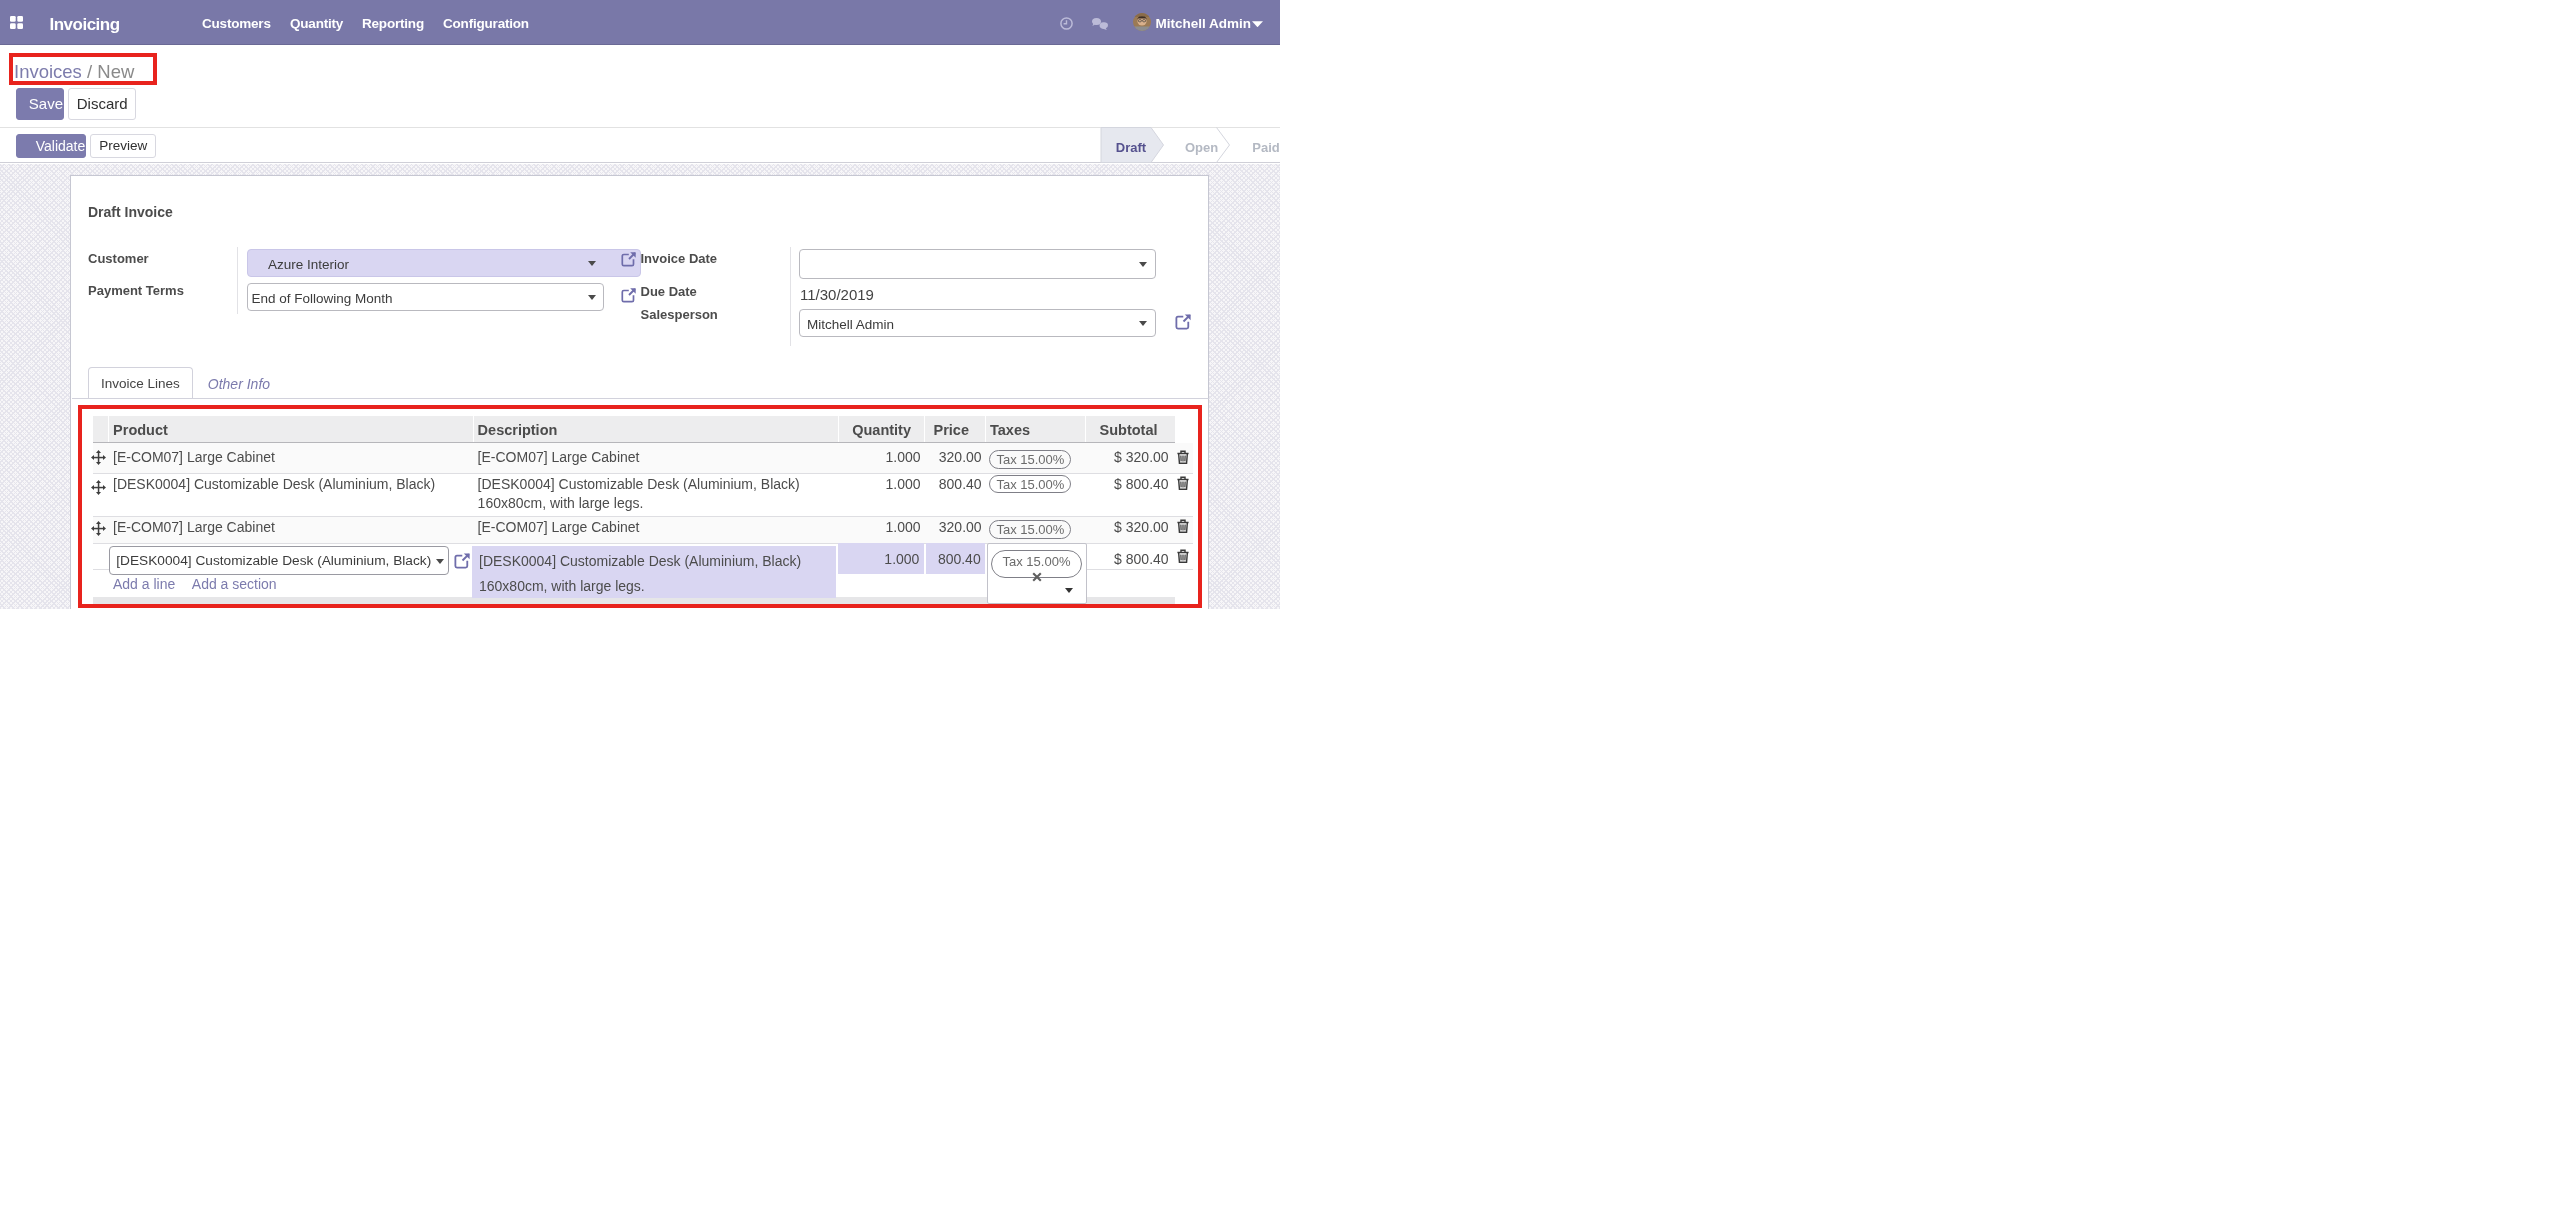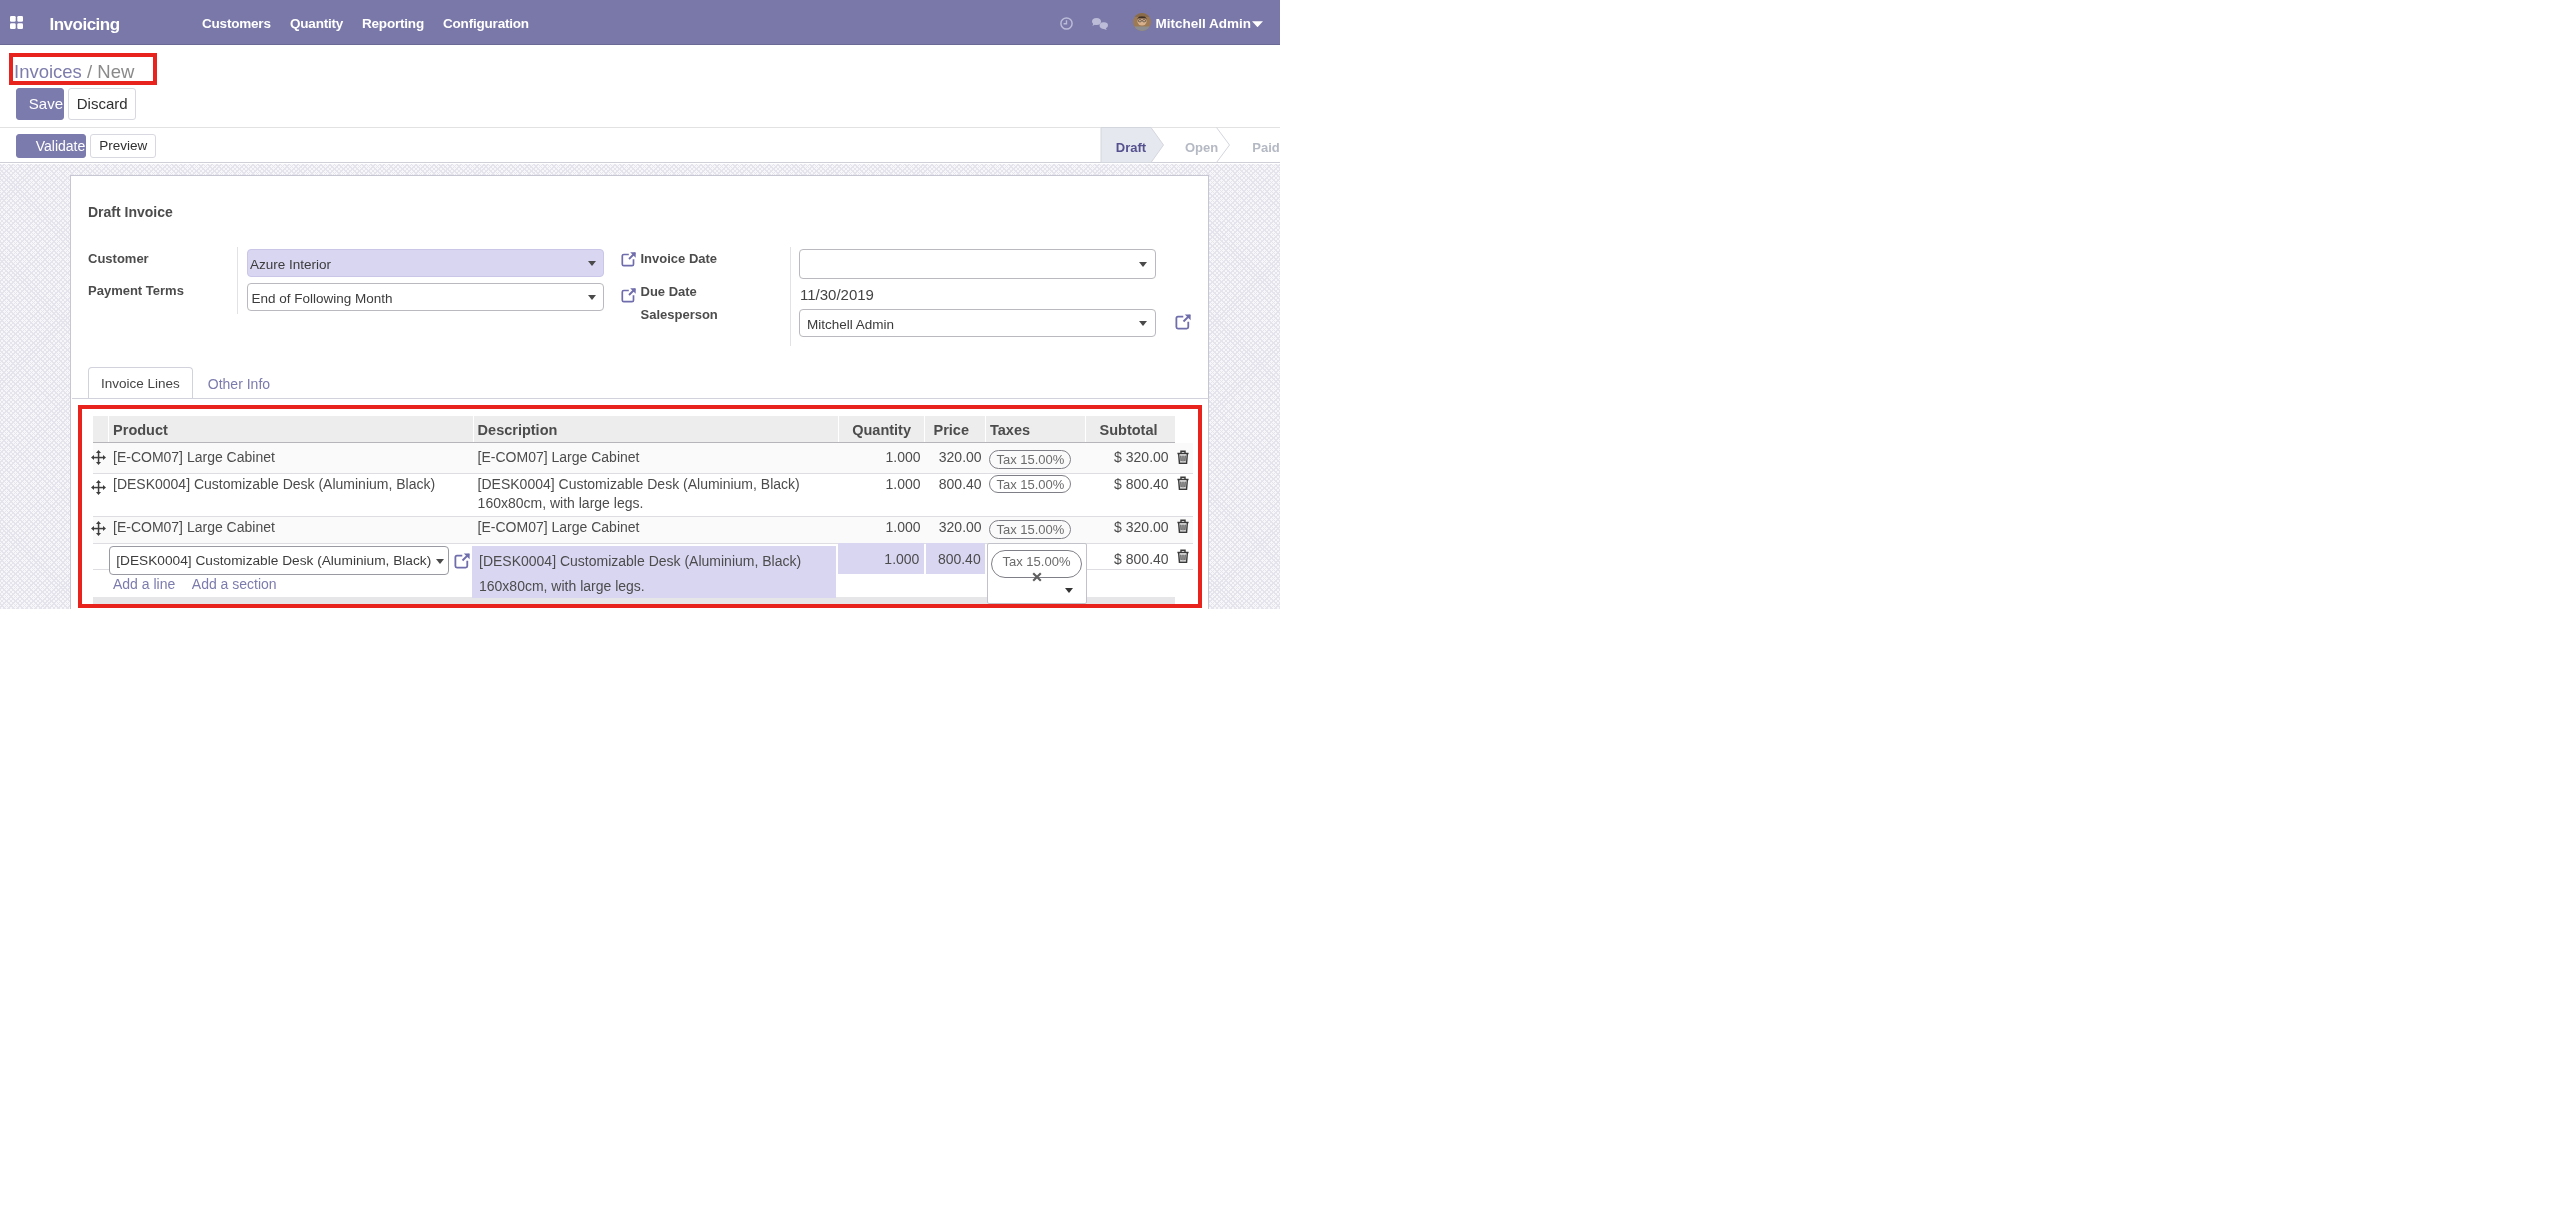--- a/index.html
+++ b/index.html
@@ -128,21 +128,21 @@
   <div id="content">
     <div id="sheet"></div>
   </div>
   <div id="formarea">
     <div class="lbl" style="left:88px; top:205.1px; font-size:14px; line-height:14px;">Draft Invoice</div>
 
     <div class="lbl" style="left:88px; top:251.6px;">Customer</div>
     <div class="lbl" style="left:88px; top:284.1px;">Payment Terms</div>
     <div class="vsep" style="left:237.2px; top:247px; height:67px;"></div>
 
-    <div class="inp inp-purple" style="left:247px; top:249.3px; width:357px; height:27.7px; line-height:30px; padding-left:2px;">Azure Interior</div>
+    <div class="inp inp-purple" style="left:247px; top:249.3px; width:394px; height:27.7px; line-height:30px; padding-left:20px;">Azure Interior</div>
     <div class="caret" style="left:588px; top:261px;"></div>
     <div class="inp" style="left:247px; top:283px; width:357px; height:27.7px; line-height:30px; padding-left:3.5px; border-color:#b9b9bf;">End of Following Month</div>
     <div class="caret" style="left:588px; top:294.7px;"></div>
 
     <svg class="abs elink" style="left:620.6px; top:251px;" width="16" height="16" viewBox="0 0 16 16">
       <path d="M12.5 8.2 L12.5 13.2 Q12.5 14.7 11 14.7 L2.8 14.7 Q1.3 14.7 1.3 13.2 L1.3 5 Q1.3 3.5 2.8 3.5 L7.8 3.5" fill="none" stroke="#6f6dab" stroke-width="1.7"></path>
       <path d="M9.2 1.3 L14.7 1.3 L14.7 6.8 Z" fill="#6f6dab"></path>
       <path d="M14 2 L8 8" stroke="#6f6dab" stroke-width="1.9"></path>
     </svg>
     <svg class="abs elink" style="left:620.6px; top:287px;" width="16" height="16" viewBox="0 0 16 16">
@@ -162,21 +162,21 @@
     <div class="inp" style="left:799px; top:309px; width:357px; height:28px; line-height:29px; padding-left:7px; border-color:#b9b9bf;">Mitchell Admin</div>
     <div class="caret" style="left:1139px; top:320.5px;"></div>
     <svg class="abs elink" style="left:1175px; top:313px;" width="17" height="17" viewBox="0 0 16 16">
       <path d="M12.5 8.2 L12.5 13.2 Q12.5 14.7 11 14.7 L2.8 14.7 Q1.3 14.7 1.3 13.2 L1.3 5 Q1.3 3.5 2.8 3.5 L7.8 3.5" fill="none" stroke="#6f6dab" stroke-width="1.7"></path>
       <path d="M9.2 1.3 L14.7 1.3 L14.7 6.8 Z" fill="#6f6dab"></path>
       <path d="M14 2 L8 8" stroke="#6f6dab" stroke-width="1.9"></path>
     </svg>
 
     <div id="tabline" style="left:71.5px; top:397.7px; width:1137.4px;"></div>
     <div id="tab1" style="left:87.9px; top:366.6px; width:105.5px; height:31.6px; line-height:31.5px; padding-left:12px;">Invoice Lines</div>
-    <div class="td purple-link" style="left:207.8px; top:376px;">Other Info</div>
+    <div class="td purple-link" style="left:207.8px; top:376px;font-style:italic;">Other Info</div>
   </div>
   <div id="tablearea">
     <svg width="0" height="0" style="position:absolute;">
       <defs>
         <g id="trash">
           <path d="M1 3.2 L11 3.2 M4.2 3 L4.2 1.2 L7.8 1.2 L7.8 3" fill="none" stroke="#3a3a3a" stroke-width="1.3"></path>
           <path d="M2.1 3.4 L2.8 11.9 L9.2 11.9 L9.9 3.4" fill="none" stroke="#3a3a3a" stroke-width="1.3"></path>
           <path d="M4.1 5 L4.3 10.2 M6 5 L6 10.2 M7.9 5 L7.7 10.2" fill="none" stroke="#3a3a3a" stroke-width="1.1"></path>
         </g>
         <g id="handle">

